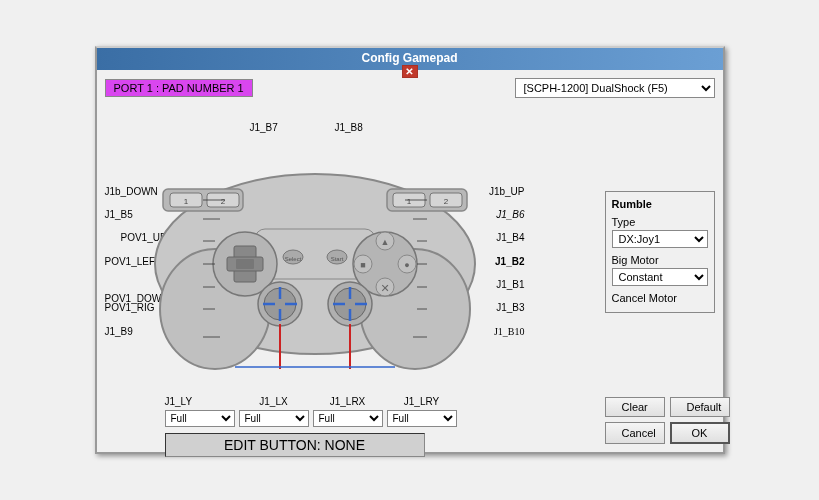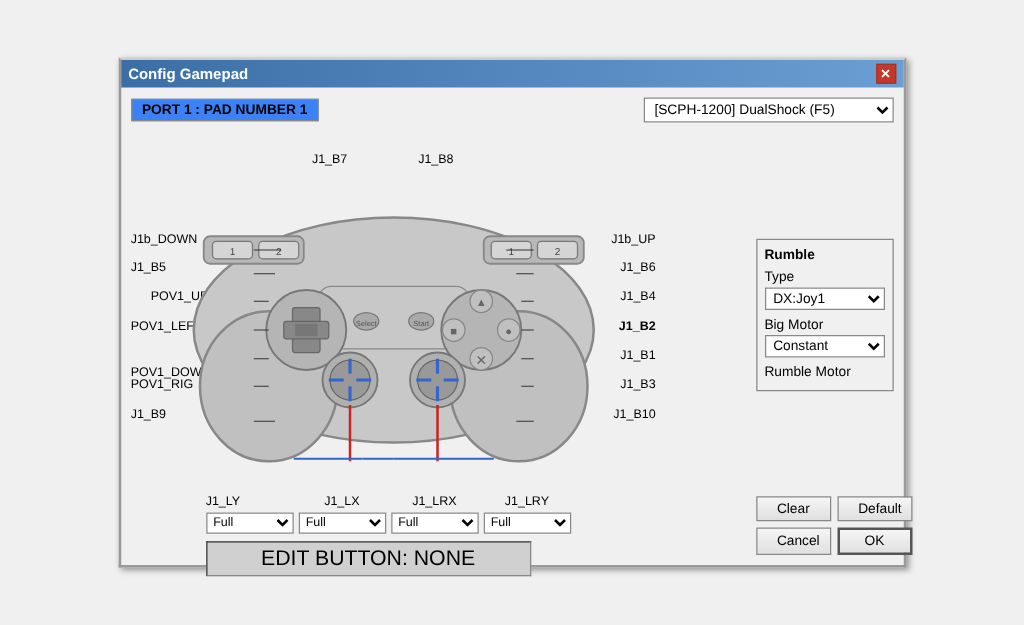--- a/index.html
+++ b/index.html
@@ -21,20 +21,21 @@
       box-shadow: 2px 2px 5px rgba(0,0,0,0.4);
     }
     .title-bar {
       background: linear-gradient(to right, #3a6ea5, #6b9fd4);
       color: white;
       padding: 3px 6px;
       display: flex;
       justify-content: space-between;
       align-items: center;
       height: 22px;
+      flex-direction: column;
     }
     .title-bar-title {
       font-size: 12px;
       font-weight: bold;
     }
     .close-btn {
       background: #c0392b;
       color: white;
       border: 1px solid #a93226;
       width: 16px;
@@ -50,24 +51,23 @@
       padding: 8px;
     }
     .top-bar {
       display: flex;
       justify-content: space-between;
       align-items: center;
       margin-bottom: 6px;
     }
     .port-label {
       border: 1px solid #888;
-      background: #3b82f6;
+      background: #d946ef;
       padding: 2px 8px;
       font-size: 11px;
-      font-weight: bold;
     }
     .device-select-wrapper {
       display: flex;
       align-items: center;
     }
     .device-select {
       border: 1px solid #888;
       background: white;
       padding: 2px 4px;
       font-size: 11px;
@@ -116,21 +116,21 @@
       border: 1px solid #888;
       background: white;
       font-size: 10px;
       padding: 1px;
     }
     .edit-button-bar {
       background: #d0d0d0;
       border: 1px inset #888;
       text-align: center;
       padding: 3px;
-      font-size: 17px;
+      font-size: 14px;
       margin-bottom: 6px;
     }
     .btn {
       padding: 3px 16px;
       border: 1px solid #888;
       background: linear-gradient(to bottom, #f5f5f5, #e0e0e0);
       cursor: pointer;
       font-size: 11px;
       min-width: 60px;
     }
@@ -171,26 +171,26 @@
 
           <span class="btn-label" style="left:0;top:82px;">J1b_DOWN</span>
           <span class="btn-label" style="left:0;top:105px;">J1_B5</span>
           <span class="btn-label" style="left:16px;top:128px;">POV1_UP</span>
           <span class="btn-label" style="left:0;top:152px;">POV1_LEF</span>
           <span class="btn-label" style="left:0;top:189px;">POV1_DOW</span>
           <span class="btn-label" style="left:0;top:198px;">POV1_RIG</span>
           <span class="btn-label" style="left:0;top:222px;">J1_B9</span>
 
           <span class="btn-label" style="right:0;top:82px;">J1b_UP</span>
-          <span class="btn-label" style="right:0;top:105px;">J1_B6</span>
+          <span class="btn-label" style="right:0;top:105px;font-style:italic;">J1_B6</span>
           <span class="btn-label" style="right:0;top:128px;">J1_B4</span>
           <span class="btn-label" style="right:0;top:152px;font-weight:bold;">J1_B2</span>
           <span class="btn-label" style="right:0;top:175px;">J1_B1</span>
           <span class="btn-label" style="right:0;top:198px;">J1_B3</span>
-          <span class="btn-label" style="right:0;top:222px;">J1_B10</span>
+          <span class="btn-label" style="right:0;top:222px;font-family:Liberation Serif, serif;">J1_B10</span>
 
           <span class="btn-label" style="left:145px;top:18px;">J1_B7</span>
           <span class="btn-label" style="left:230px;top:18px;">J1_B8</span>
 
           <svg width="360" height="270" style="position:absolute;left:30px;top:5px;" viewBox="0 0 360 270">
 
             <ellipse cx="180" cy="155" rx="160" ry="90" fill="#c8c8c8" stroke="#888" stroke-width="2"></ellipse>
 
             <ellipse cx="80" cy="200" rx="55" ry="60" fill="#c0c0c0" stroke="#888" stroke-width="2"></ellipse>
 
@@ -316,21 +316,21 @@
           <div class="field-label">Type</div>
           <select class="field-select">
             <option>DX:Joy1</option>
           </select>
 
           <div class="field-label">Big Motor</div>
           <select class="field-select">
             <option>Constant</option>
           </select>
 
-          <div class="field-label">Rumble Motor</div>
+          <div class="field-label">Cancel Motor</div>
         </div>
 
         <div style="margin-top:80px; display:flex; flex-direction:column; gap:5px;">
           <div style="display:flex; gap:5px;">
             <button class="btn">Clear</button>
             <button class="btn">Default</button>
           </div>
           <div style="display:flex; gap:5px;">
             <button class="btn">Cancel</button>
             <button class="btn btn-ok">OK</button>

